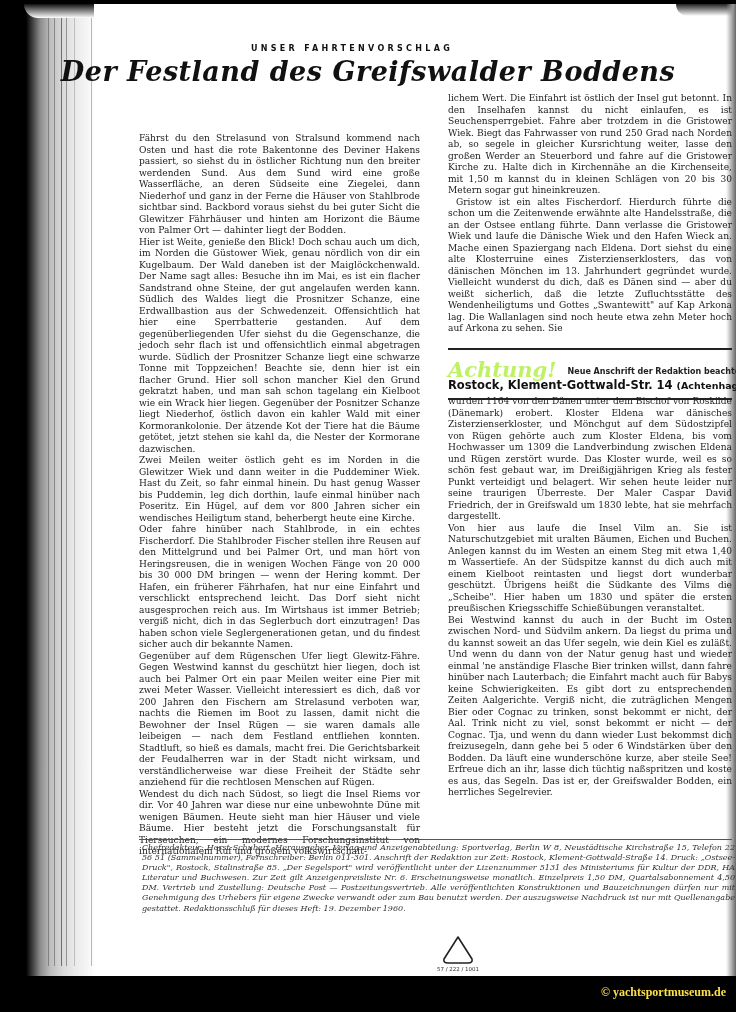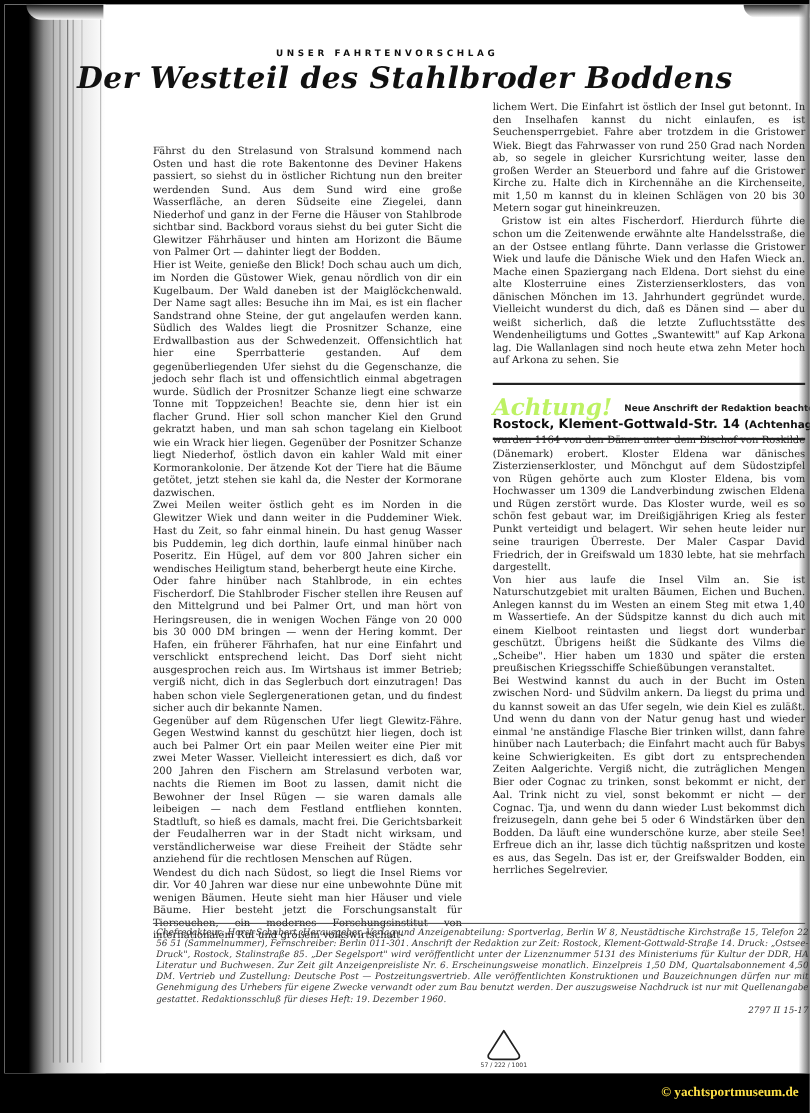--- a/index.html
+++ b/index.html
@@ -47,21 +47,21 @@
     <div class="ln" style="left:62px"></div>
     <div class="ln" style="left:70px;opacity:.3"></div>
     <div class="ln" style="left:87px;opacity:.4"></div>
   </div>
   <div class="binding-top"></div>
   <div class="topright-curl"></div>
   <div class="right-shadow"></div>
 </div>
 
 <div class="kicker">UNSER FAHRTENVORSCHLAG</div>
-<div class="headline">Der Westteil des Stahlbroder Boddens</div>
+<div class="headline">Der Festland des Greifswalder Boddens</div>
 
 <div class="col col1">
   <p>Fährst du den Strelasund von Stralsund kommend nach Osten und hast die rote Bakentonne des Deviner Hakens passiert, so siehst du in östlicher Richtung nun den breiter werdenden Sund. Aus dem Sund wird eine große Wasserfläche, an deren Südseite eine Ziegelei, dann Niederhof und ganz in der Ferne die Häuser von Stahlbrode sichtbar sind. Backbord voraus siehst du bei guter Sicht die Glewitzer Fährhäuser und hinten am Horizont die Bäume von Palmer Ort — dahinter liegt der Bodden.</p>
   <p>Hier ist Weite, genieße den Blick! Doch schau auch um dich, im Norden die Güstower Wiek, genau nördlich von dir ein Kugelbaum. Der Wald daneben ist der Maiglöckchenwald. Der Name sagt alles: Besuche ihn im Mai, es ist ein flacher Sandstrand ohne Steine, der gut angelaufen werden kann. Südlich des Waldes liegt die Prosnitzer Schanze, eine Erdwallbastion aus der Schwedenzeit. Offensichtlich hat hier eine Sperrbatterie gestanden. Auf dem gegenüberliegenden Ufer siehst du die Gegenschanze, die jedoch sehr flach ist und offensichtlich einmal abgetragen wurde. Südlich der Prosnitzer Schanze liegt eine schwarze Tonne mit Toppzeichen! Beachte sie, denn hier ist ein flacher Grund. Hier soll schon mancher Kiel den Grund gekratzt haben, und man sah schon tagelang ein Kielboot wie ein Wrack hier liegen. Gegenüber der Posnitzer Schanze liegt Niederhof, östlich davon ein kahler Wald mit einer Kormorankolonie. Der ätzende Kot der Tiere hat die Bäume getötet, jetzt stehen sie kahl da, die Nester der Kormorane dazwischen.</p>
   <p>Zwei Meilen weiter östlich geht es im Norden in die Glewitzer Wiek und dann weiter in die Puddeminer Wiek. Hast du Zeit, so fahr einmal hinein. Du hast genug Wasser bis Puddemin, leg dich dorthin, laufe einmal hinüber nach Poseritz. Ein Hügel, auf dem vor 800 Jahren sicher ein wendisches Heiligtum stand, beherbergt heute eine Kirche.</p>
   <p>Oder fahre hinüber nach Stahlbrode, in ein echtes Fischerdorf. Die Stahlbroder Fischer stellen ihre Reusen auf den Mittelgrund und bei Palmer Ort, und man hört von Heringsreusen, die in wenigen Wochen Fänge von 20 000 bis 30 000 DM bringen — wenn der Hering kommt. Der Hafen, ein früherer Fährhafen, hat nur eine Einfahrt und verschlickt entsprechend leicht. Das Dorf sieht nicht ausgesprochen reich aus. Im Wirtshaus ist immer Betrieb; vergiß nicht, dich in das Seglerbuch dort einzutragen! Das haben schon viele Seglergenerationen getan, und du findest sicher auch dir bekannte Namen.</p>
   <p>Gegenüber auf dem Rügenschen Ufer liegt Glewitz-Fähre. Gegen Westwind kannst du geschützt hier liegen, doch ist auch bei Palmer Ort ein paar Meilen weiter eine Pier mit zwei Meter Wasser. Vielleicht interessiert es dich, daß vor 200 Jahren den Fischern am Strelasund verboten war, nachts die Riemen im Boot zu lassen, damit nicht die Bewohner der Insel Rügen — sie waren damals alle leibeigen — nach dem Festland entfliehen konnten. Stadtluft, so hieß es damals, macht frei. Die Gerichtsbarkeit der Feudalherren war in der Stadt nicht wirksam, und verständlicherweise war diese Freiheit der Städte sehr anziehend für die rechtlosen Menschen auf Rügen.</p>
   <p>Wendest du dich nach Südost, so liegt die Insel Riems vor dir. Vor 40 Jahren war diese nur eine unbewohnte Düne mit wenigen Bäumen. Heute sieht man hier Häuser und viele Bäume. Hier besteht jetzt die Forschungsanstalt für Tierseuchen, ein modernes Forschungsinstitut von internationalem Ruf und großem volkswirtschaft-</p>
 </div>
 
@@ -83,21 +83,20 @@
 
 <div class="col col2b">
   <p>wurden 1164 von den Dänen unter dem Bischof von Roskilde (Dänemark) erobert. Kloster Eldena war dänisches Zisterzienserkloster, und Mönchgut auf dem Südostzipfel von Rügen gehörte auch zum Kloster Eldena, bis vom Hochwasser um 1309 die Landverbindung zwischen Eldena und Rügen zerstört wurde. Das Kloster wurde, weil es so schön fest gebaut war, im Dreißigjährigen Krieg als fester Punkt verteidigt und belagert. Wir sehen heute leider nur seine traurigen Überreste. Der Maler Caspar David Friedrich, der in Greifswald um 1830 lebte, hat sie mehrfach dargestellt.</p>
   <p>Von hier aus laufe die Insel Vilm an. Sie ist Naturschutzgebiet mit uralten Bäumen, Eichen und Buchen. Anlegen kannst du im Westen an einem Steg mit etwa 1,40 m Wassertiefe. An der Südspitze kannst du dich auch mit einem Kielboot reintasten und liegst dort wunderbar geschützt. Übrigens heißt die Südkante des Vilms die „Scheibe". Hier haben um 1830 und später die ersten preußischen Kriegsschiffe Schießübungen veranstaltet.</p>
   <p>Bei Westwind kannst du auch in der Bucht im Osten zwischen Nord- und Südvilm ankern. Da liegst du prima und du kannst soweit an das Ufer segeln, wie dein Kiel es zuläßt. Und wenn du dann von der Natur genug hast und wieder einmal 'ne anständige Flasche Bier trinken willst, dann fahre hinüber nach Lauterbach; die Einfahrt macht auch für Babys keine Schwierigkeiten. Es gibt dort zu entsprechenden Zeiten Aalgerichte. Vergiß nicht, die zuträglichen Mengen Bier oder Cognac zu trinken, sonst bekommt er nicht, der Aal. Trink nicht zu viel, sonst bekommt er nicht — der Cognac. Tja, und wenn du dann wieder Lust bekommst dich freizusegeln, dann gehe bei 5 oder 6 Windstärken über den Bodden. Da läuft eine wunderschöne kurze, aber steile See! Erfreue dich an ihr, lasse dich tüchtig naßspritzen und koste es aus, das Segeln. Das ist er, der Greifswalder Bodden, ein herrliches Segelrevier.</p>
 </div>
 
 <div class="imprint-rule"></div>
 <div class="imprint">
   <div>Chefredakteur: Horst Schubert. Herausgeber, Verlag und Anzeigenabteilung: Sportverlag, Berlin W 8, Neustädtische Kirchstraße 15, Telefon 22 56 51 (Sammelnummer), Fernschreiber: Berlin 011-301. Anschrift der Redaktion zur Zeit: Rostock, Klement-Gottwald-Straße 14. Druck: „Ostsee-Druck", Rostock, Stalinstraße 85. „Der Segelsport" wird veröffentlicht unter der Lizenznummer 5131 des Ministeriums für Kultur der DDR, HA Literatur und Buchwesen. Zur Zeit gilt Anzeigenpreisliste Nr. 6. Erscheinungsweise monatlich. Einzelpreis 1,50 DM, Quartalsabonnement 4,50 DM. Vertrieb und Zustellung: Deutsche Post — Postzeitungsvertrieb. Alle veröffentlichten Konstruktionen und Bauzeichnungen dürfen nur mit Genehmigung des Urhebers für eigene Zwecke verwandt oder zum Bau benutzt werden. Der auszugsweise Nachdruck ist nur mit Quellenangabe gestattet. Redaktionsschluß für dieses Heft: 19. Dezember 1960.</div>
-  <div class="code">2797 II 15-17</div>
 </div>
 
 <div class="license">
   <svg width="34" height="30" viewBox="0 0 34 30">
     <path d="M17 2 L31 24 Q32 28 27 28 L7 28 Q2 28 3 24 Z" fill="none" stroke="#222" stroke-width="1.6" stroke-linejoin="round"></path>
   </svg>
   <div class="license-text">57 / 222 / 1001</div>
 </div>
 
 <div class="footer"></div>

